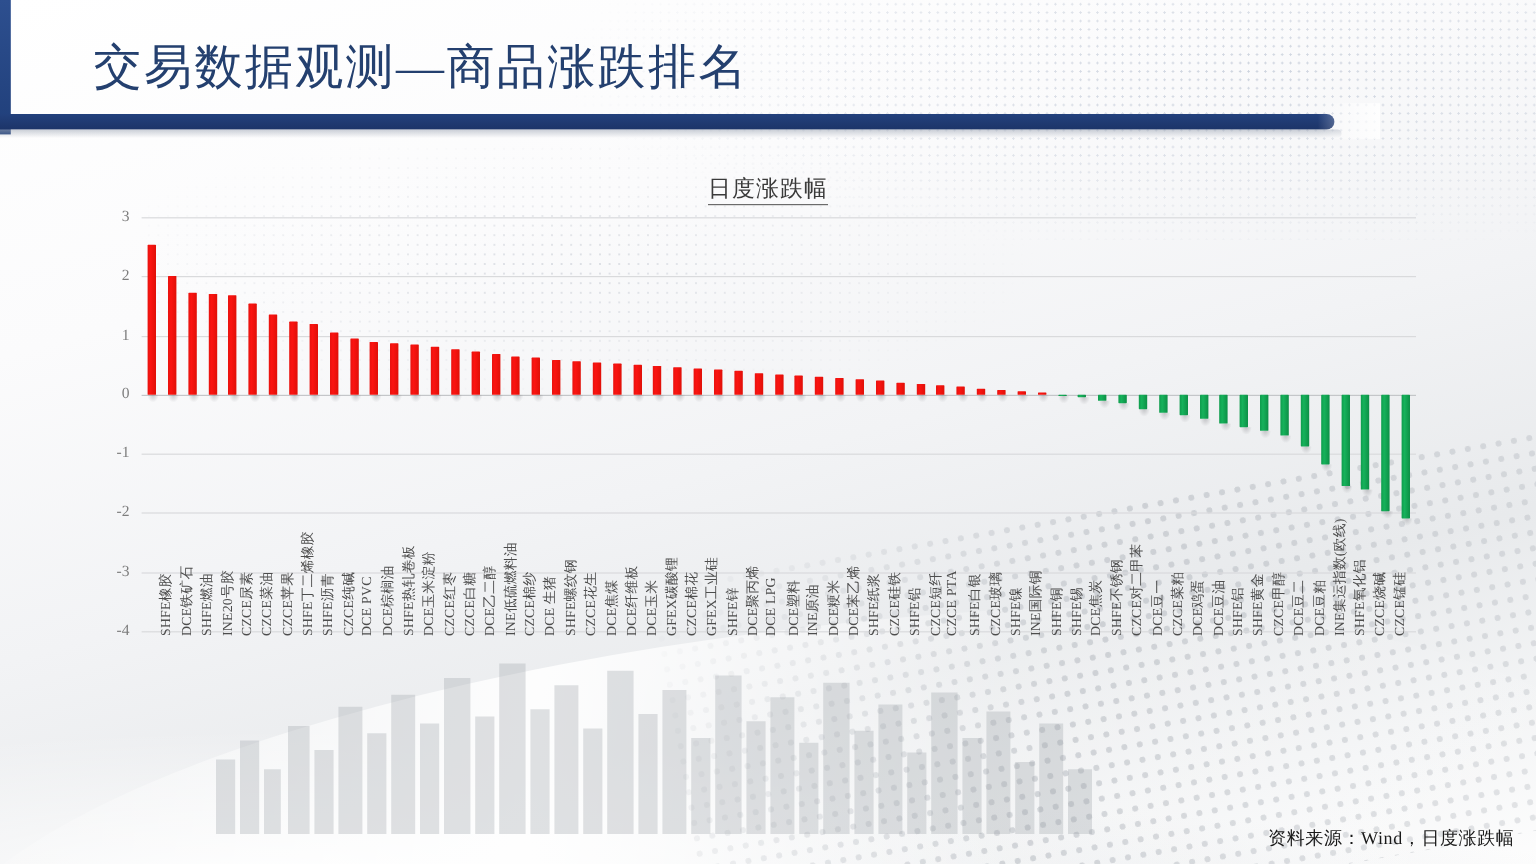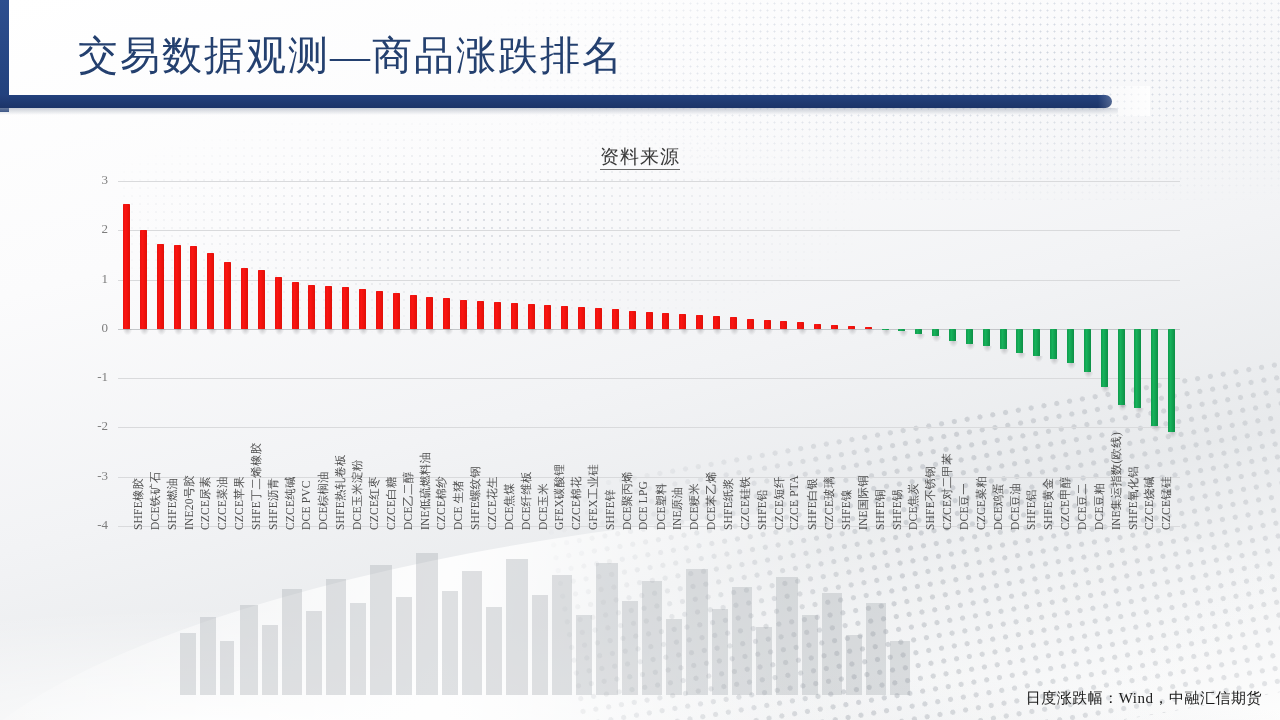--- a/index.html
+++ b/index.html
@@ -213,21 +213,21 @@
 <div class="left-rail"></div>
 <div class="title-band">
   <div class="page-title">交易数据观测—商品涨跌排名</div>
 </div>
 <div class="title-underbar"></div>
 <div class="title-underbar-shadow"></div>
 <div class="title-band-fade"></div>
 
 <div class="chart-wrap">
   <div class="chart-title">
-    <span>资料来源</span>
+    <span>日度涨跌幅</span>
   </div>
 
   <div class="plot">
     <div id="gridlines">
         <div class="gridline" style="top: 0px;"></div>
         <div class="ytick" style="top: 0px;">3</div>
         <div class="gridline" style="top: 49.2857px;"></div>
         <div class="ytick" style="top: 49.2857px;">2</div>
         <div class="gridline" style="top: 98.5714px;"></div>
         <div class="ytick" style="top: 98.5714px;">1</div>
@@ -431,13 +431,13 @@
         <div class="xlabel" style="left: 973.786px; top: 349px;">DCE豆粕</div>
         <div class="xlabel" style="left: 990.643px; top: 349px;">INE集运指数(欧线)</div>
         <div class="xlabel" style="left: 1007.5px; top: 349px;">SHFE氧化铝</div>
         <div class="xlabel" style="left: 1024.36px; top: 349px;">CZCE烧碱</div>
         <div class="xlabel" style="left: 1041.21px; top: 349px;">CZCE锰硅</div>
         <div class="xlabel" style="left: 1058.07px; top: 349px;"></div>
       </div>
   </div>
 </div>
 
-<div class="source">日度涨跌幅：Wind，中融汇信期货</div>
+<div class="source">资料来源：Wind，日度涨跌幅</div>
 
 </body></html>

